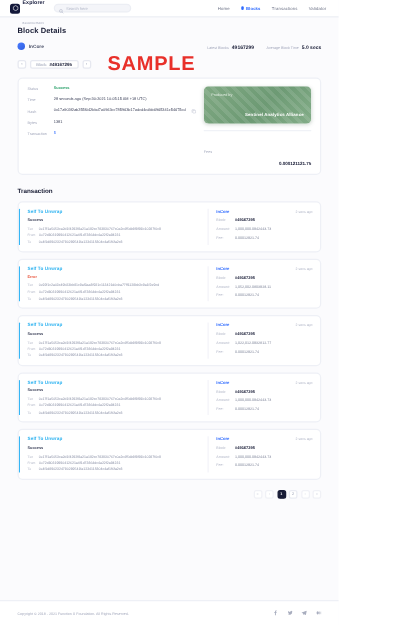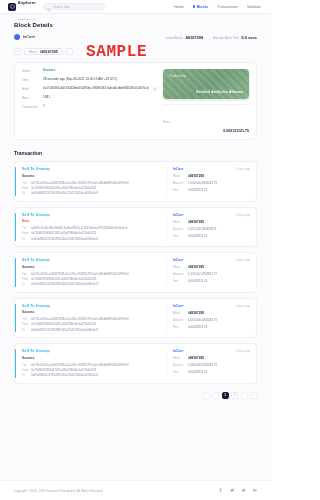--- a/index.html
+++ b/index.html
@@ -66,21 +66,21 @@
   .block-pill {
     height: 7px; border: 1px solid #e6e8f0; border-radius: 2px; background: #fff;
     display: flex; align-items: center; padding: 0 4px; gap: 2px;
   }
   .block-pill .bl { font-size: 3.2px; color: #9aa0b5; }
   .block-pill .bv { font-size: 3.6px; font-weight: 700; color: #181c36; }
 
   .sample {
     position: absolute; left: 72px; top: -5px;
     font-size: 16px; font-weight: 700; color: #e8302a;
-    letter-spacing: .6px; font-family: Liberation Mono, monospace;
+    letter-spacing: .6px; font-family: Liberation Sans, sans-serif;
   }
 
   
   .detail-card {
     margin-top: 7px; background: #fff; border: 1px solid #eef0f6; border-radius: 4px;
     display: flex; padding: 6px 7px; gap: 6px;
   }
   .detail-left { flex: 1 1 auto; min-width: 0; display: flex; flex-direction: column; gap: 4.5px; }
   .drow { display: flex; align-items: flex-start; gap: 4px; }
   .dkey { font-size: 3px; color: #a3a8bc; width: 17px; flex: 0 0 17px; padding-top: .3px; }

